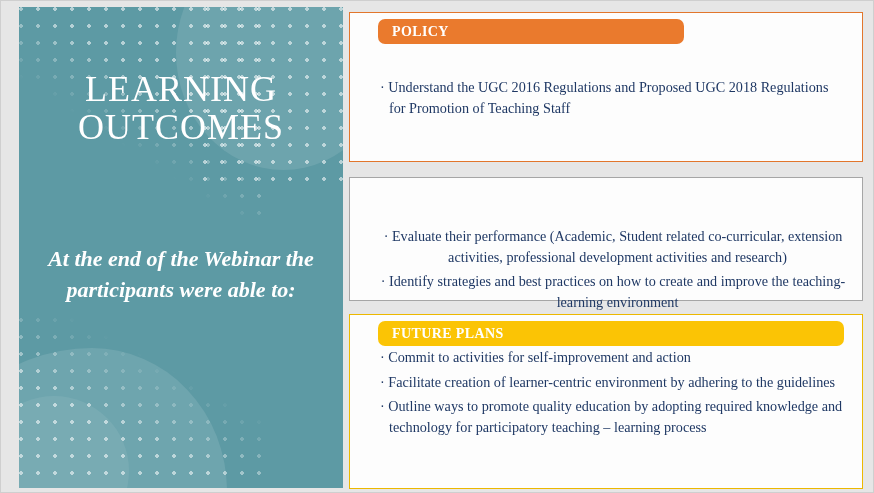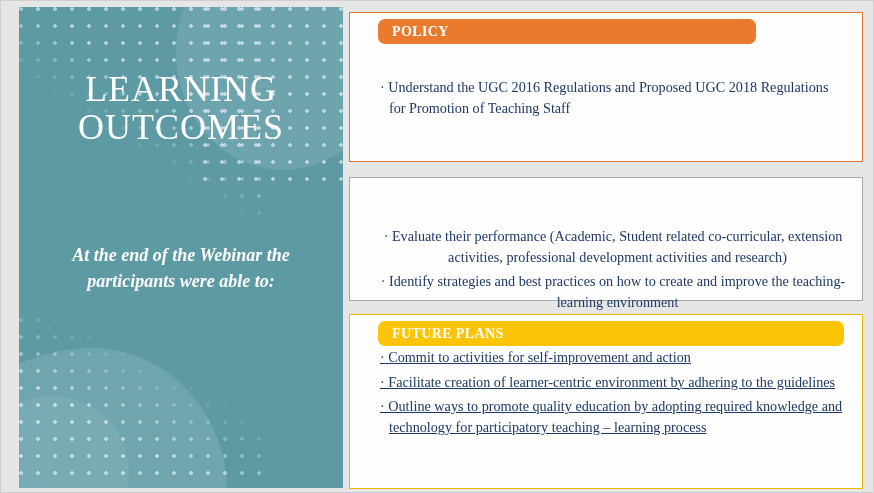--- a/index.html
+++ b/index.html
@@ -107,21 +107,21 @@
   }
   #panel-title .tline { display: block; }
 
   #panel-subtitle {
     position: absolute;
     left: 18px;
     right: 18px;
     top: 236px;
     text-align: center;
     color: #ffffff;
-    font-size: 18px;
+    font-size: 22px;
     line-height: 1.42;
     font-style: italic;
     font-weight: bold;
     font-family: "Liberation Serif", "DejaVu Serif", serif;
     z-index: 3;
   }
 
   
   #cards {
     position: absolute;
@@ -168,21 +168,21 @@
   }
 
   
   #card-policy {
     top: 11px;
     height: 150px;
     border: 1.5px solid #e2762c;
   }
   #card-policy .card-header {
     background: #ea7a2d;
-    width: 378px;
+    width: 306px;
     top: 6px;
     left: 28px;
   }
   #card-policy .card-body { padding-top: 48px; margin-top: 16px; }
 
   
   #card-appraisal {
     top: 176px;
     height: 124px;
     border: 1.5px solid #a6a6a6;
@@ -200,21 +200,21 @@
     top: 313px;
     height: 175px;
     border: 1.5px solid #ecb800;
   }
   #card-future .card-header {
     background: #fbc405;
     width: 466px;
     top: 6px;
     left: 28px;
   }
-  #card-future .card-body { padding-top: 32px; text-decoration: underline; }
+  #card-future .card-body { padding-top: 32px; }
 </style>
 </head>
 <body>
 
 <div id="slide">
 
   <div id="left-panel">
     <div class="blob" id="blob-topright"></div>
     <div class="blob" id="blob-bottomleft"></div>
     <div class="blob" id="blob-bottomleft2"></div>

